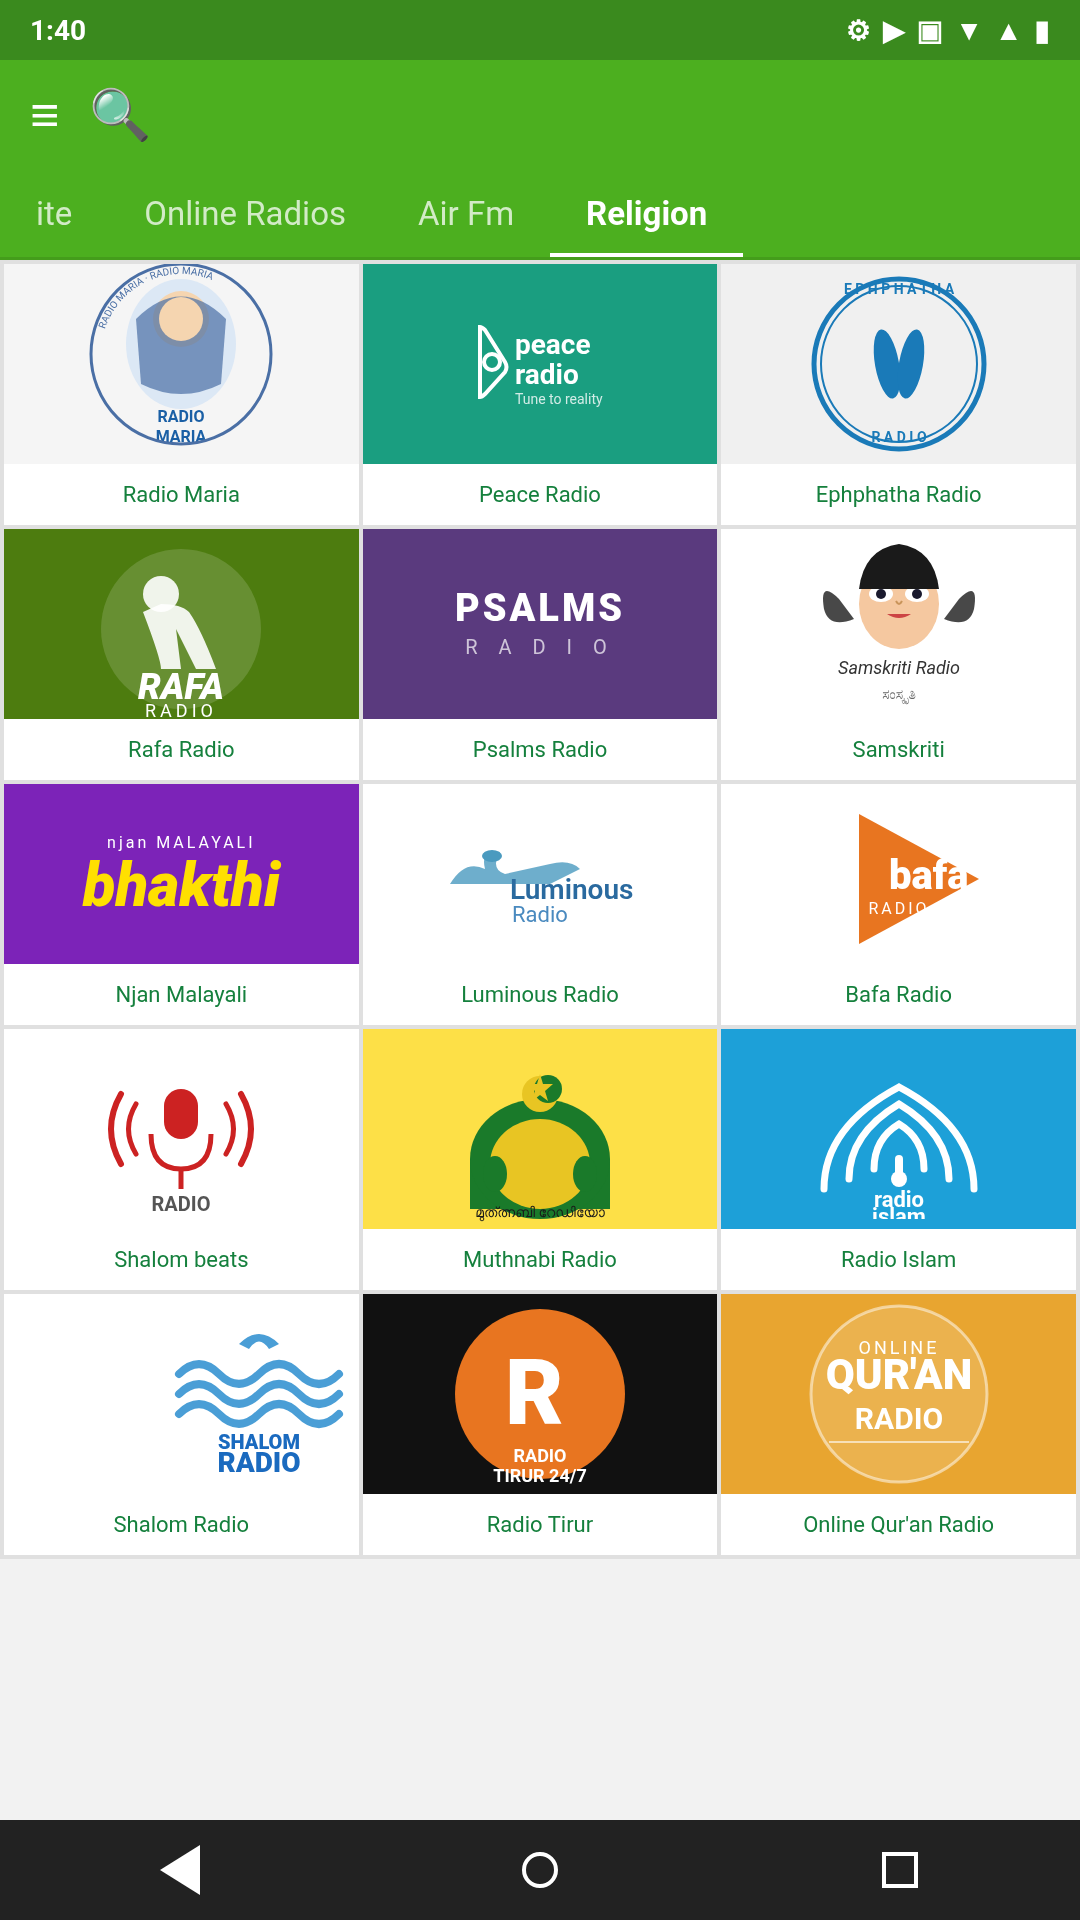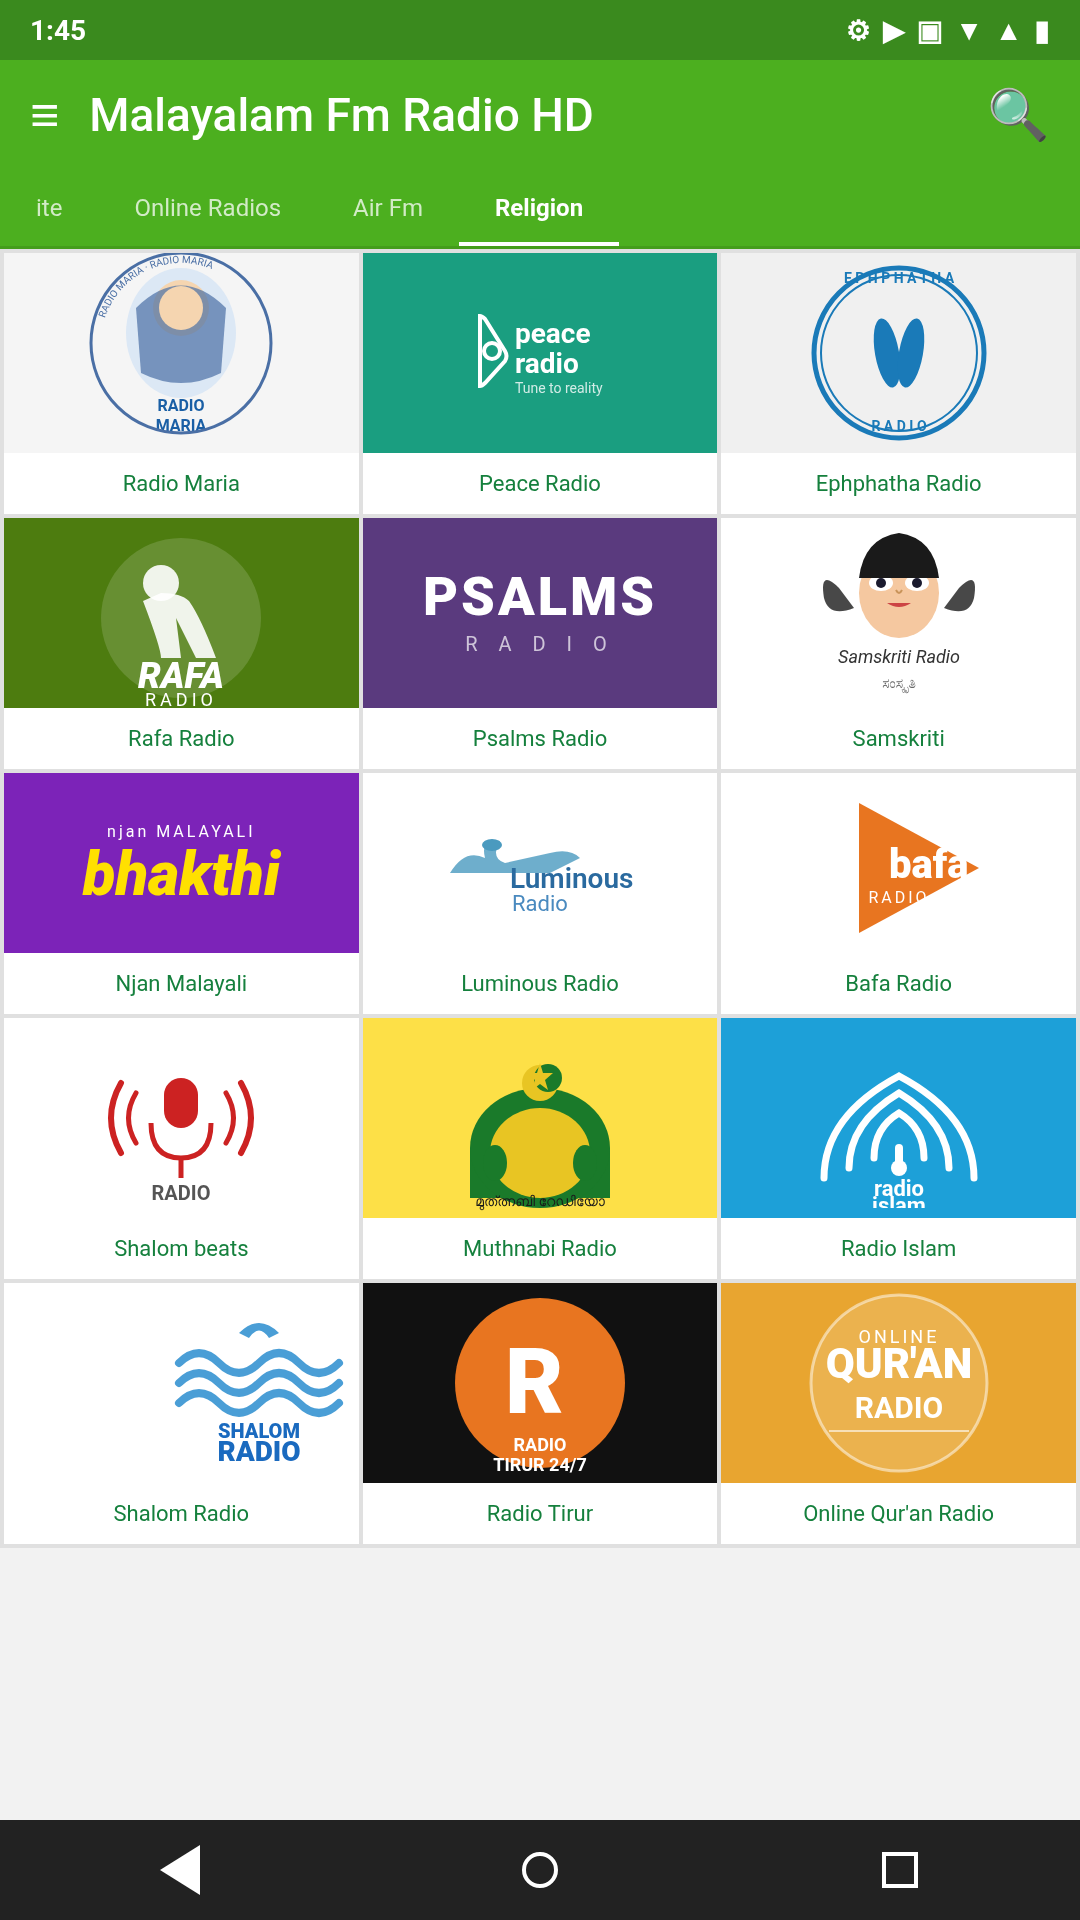--- a/index.html
+++ b/index.html
@@ -53,21 +53,21 @@
 
     
     .tabs {
       background: #4caf1f;
       display: flex;
       overflow-x: hidden;
       border-bottom: 3px solid rgba(0,0,0,0.1);
     }
     .tab {
       color: rgba(255,255,255,0.75);
-      font-size: 24px;
+      font-size: 33px;
       padding: 24px 36px;
       white-space: nowrap;
       cursor: pointer;
       position: relative;
     }
     .tab.active {
       color: white;
       font-weight: bold;
     }
     .tab.active::after {
@@ -229,34 +229,33 @@
     }
     .square-box {
       width: 36px; height: 36px;
       border: 4px solid white;
     }
   </style>
 </head>
 <body>
 
 <div class="status-bar">
-  <span>1:45</span>
+  <span>1:40</span>
   <div class="status-right">
     <span>⚙</span>
     <span>▶</span>
     <span>▣</span>
     <span>▼</span>
     <span>▲</span>
     <span>▮</span>
   </div>
 </div>
 
 <div class="header">
   <span class="header-icon">≡</span>
-  <span class="header-title">Malayalam Fm Radio HD</span>
   <span class="header-icon">🔍</span>
 </div>
 
 <div class="tabs">
   <div class="tab">ite</div>
   <div class="tab">Online Radios</div>
   <div class="tab">Air Fm</div>
   <div class="tab active">Religion</div>
 </div>
 
@@ -331,21 +330,21 @@
         <text x="100" y="160" text-anchor="middle" font-size="36" font-weight="900" fill="white" font-style="italic">RAFA</text>
         <text x="100" y="178" text-anchor="middle" font-size="18" fill="white" letter-spacing="4">RADIO</text>
       </svg>
     </div>
     <div class="card-label">Rafa Radio</div>
   </div>
 
   <div class="card">
     <div class="card-img psalms-img">
       <div style="text-align:center;">
-        <div style="color:white; font-size:54px; font-weight:900; letter-spacing:3px; line-height:1;">PSALMS</div>
+        <div style="color:white; font-size:38px; font-weight:900; letter-spacing:3px; line-height:1;">PSALMS</div>
         <div style="color:rgba(255,255,255,0.7); font-size:20px; letter-spacing:8px; margin-top:8px;">R A D I O</div>
       </div>
     </div>
     <div class="card-label">Psalms Radio</div>
   </div>
 
   <div class="card">
     <div class="card-img samskriti-img">
       <svg width="200" height="190" viewBox="0 0 200 190">
 

